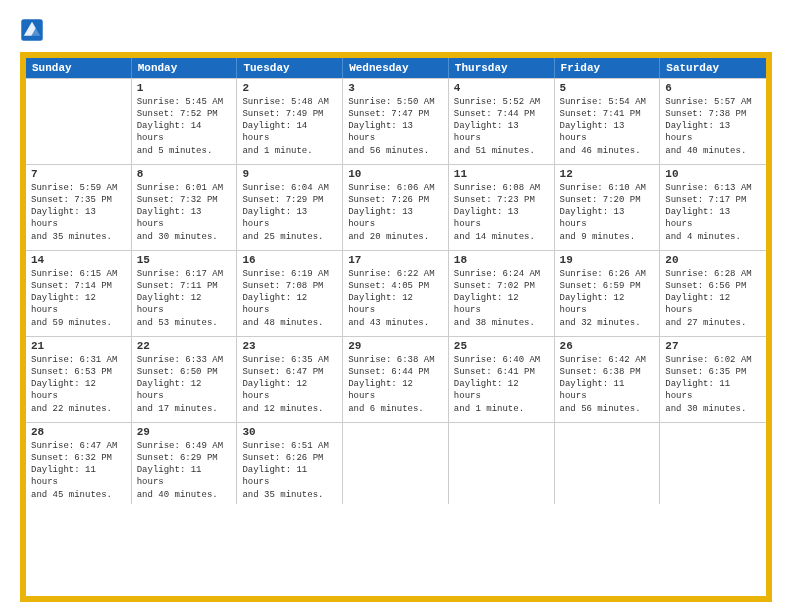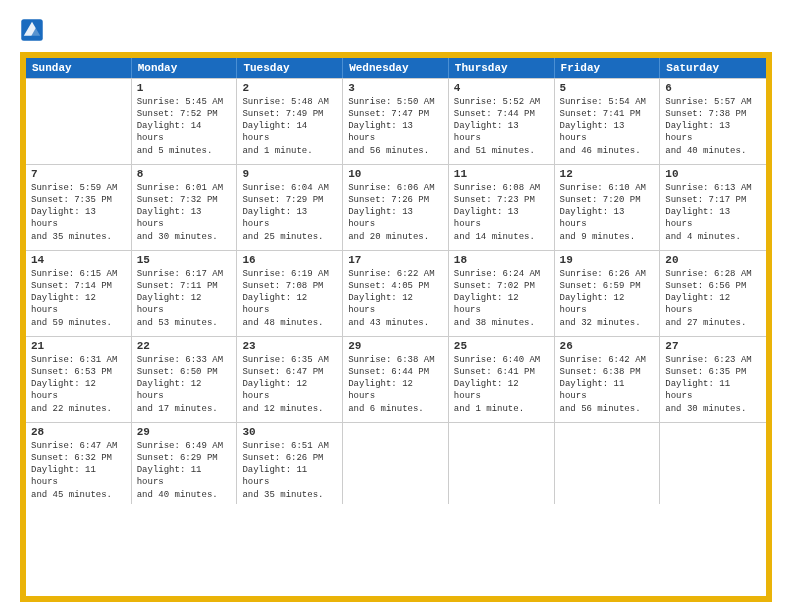--- a/index.html
+++ b/index.html
@@ -328,21 +328,21 @@
           </div>
           <div class="cal-cell">
             <span class="day-num">26</span>
             <span class="cell-line">Sunrise: 6:42 AM</span>
             <span class="cell-line">Sunset: 6:38 PM</span>
             <span class="cell-line">Daylight: 11 hours</span>
             <span class="cell-line">and 56 minutes.</span>
           </div>
           <div class="cal-cell">
             <span class="day-num">27</span>
-            <span class="cell-line">Sunrise: 6:23 AM</span>
+            <span class="cell-line">Sunrise: 6:02 AM</span>
             <span class="cell-line">Sunset: 6:35 PM</span>
             <span class="cell-line">Daylight: 11 hours</span>
             <span class="cell-line">and 30 minutes.</span>
           </div>
         </div>
         <div class="cal-row">
           <div class="cal-cell">
             <span class="day-num">28</span>
             <span class="cell-line">Sunrise: 6:47 AM</span>
             <span class="cell-line">Sunset: 6:32 PM</span>

